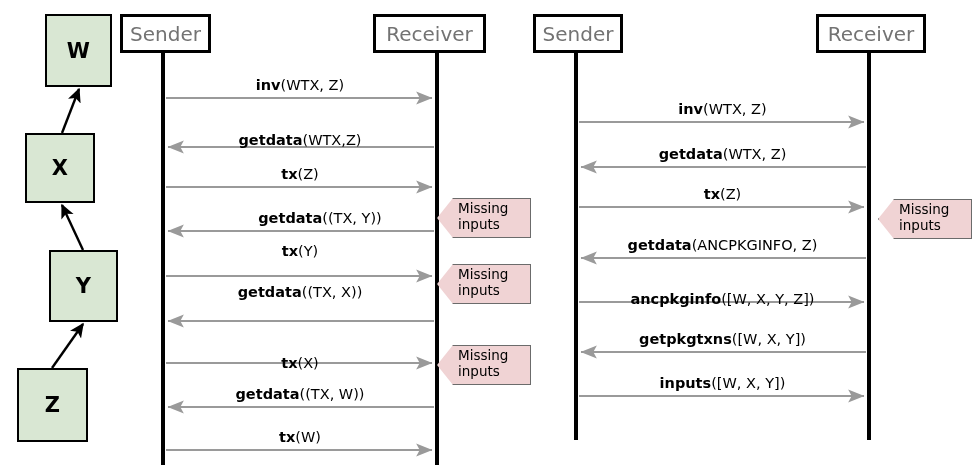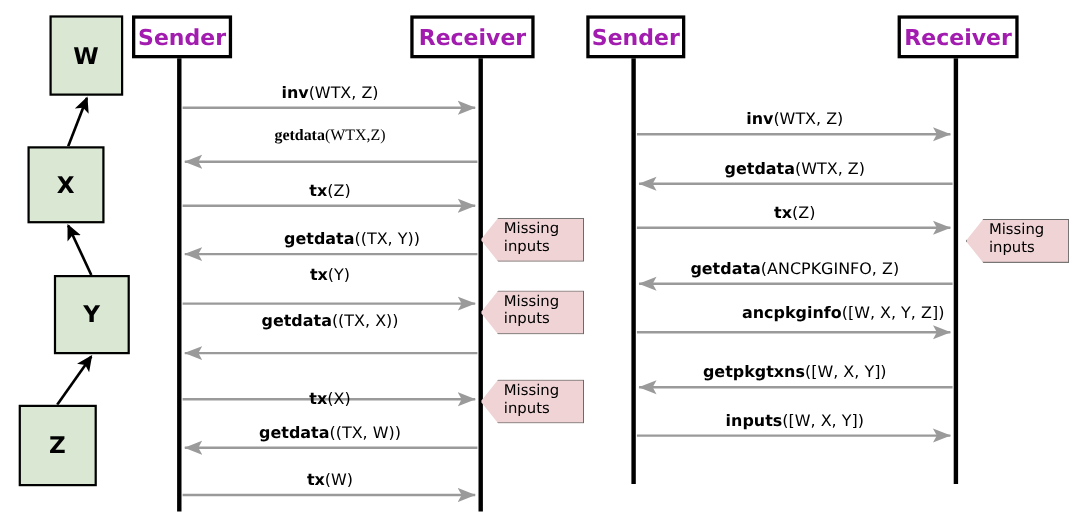--- a/index.html
+++ b/index.html
@@ -36,23 +36,23 @@
   }
   
   .actor-box {
     position: absolute;
     background: #ffffff;
     border: 3.5px solid #000000;
     box-sizing: border-box;
     display: flex;
     align-items: center;
     justify-content: center;
-    font-weight: bold;
+    font-weight: normal;
     font-size: 20px;
-    color: #a21caf;
+    color: #737373;
     white-space: nowrap;
   }
   
   .lifeline {
     position: absolute;
     width: 4px;
     background: #000000;
   }
   
   .msg-label {
@@ -144,21 +144,21 @@
       <div class="tx-box" style="left: 49px; top: 250px; width: 69px; height: 72px; background: rgb(217, 231, 211); border-color: rgb(0, 0, 0);">Y</div>
       <div class="tx-box" style="left: 17px; top: 368px; width: 71px; height: 74px; background: rgb(217, 231, 211); border-color: rgb(0, 0, 0);">Z</div>
     </div>
 
   <div id="sequence-diagrams">
       <div class="actor-box" style="left: 120px; top: 14px; width: 91px; height: 39px; background: rgb(255, 255, 255); border-color: rgb(0, 0, 0);">Sender</div>
       <div class="lifeline" style="left: 161px; top: 53px; height: 412px; background: rgb(0, 0, 0);"></div>
       <div class="actor-box" style="left: 373px; top: 14px; width: 113px; height: 39px; background: rgb(255, 255, 255); border-color: rgb(0, 0, 0);">Receiver</div>
       <div class="lifeline" style="left: 435px; top: 53px; height: 412px; background: rgb(0, 0, 0);"></div>
       <div class="msg-label" style="left: 300px; top: 78px;"><b>inv</b><span class="arg">(WTX, Z)</span></div>
-      <div class="msg-label" style="left: 300px; top: 116px; font-family: Liberation Serif, serif;"><b>getdata</b><span class="arg">(WTX,Z)</span></div>
+      <div class="msg-label" style="left: 300px; top: 133px;"><b>getdata</b><span class="arg">(WTX,Z)</span></div>
       <div class="msg-label" style="left: 300px; top: 167px;"><b>tx</b><span class="arg">(Z)</span></div>
       <div class="msg-label" style="left: 300px; top: 211px; margin-left: 20px;"><b>getdata</b><span class="arg">((TX, Y))</span></div>
       <div class="msg-label" style="left: 300px; top: 244px;"><b>tx</b><span class="arg">(Y)</span></div>
       <div class="msg-label" style="left: 300px; top: 285px;"><b>getdata</b><span class="arg">((TX, X))</span></div>
       <div class="msg-label" style="left: 300px; top: 356px;"><b>tx</b><span class="arg">(X)</span></div>
       <div class="msg-label" style="left: 300px; top: 387px;"><b>getdata</b><span class="arg">((TX, W))</span></div>
       <div class="msg-label" style="left: 300px; top: 430px;"><b>tx</b><span class="arg">(W)</span></div>
       <div class="callout" style="left: 437px; top: 198px; width: 94px; height: 40px; background: rgb(240, 211, 212); border-color: rgb(107, 107, 107);">
         <span class="callout-inner">Missing</span>
         <span class="callout-inner">inputs</span>
@@ -172,21 +172,21 @@
         <span class="callout-inner">inputs</span>
       </div>
       <div class="actor-box" style="left: 533px; top: 14px; width: 90px; height: 39px; background: rgb(255, 255, 255); border-color: rgb(0, 0, 0);">Sender</div>
       <div class="lifeline" style="left: 574px; top: 53px; height: 387px; background: rgb(0, 0, 0);"></div>
       <div class="actor-box" style="left: 816px; top: 14px; width: 110px; height: 39px; background: rgb(255, 255, 255); border-color: rgb(0, 0, 0);">Receiver</div>
       <div class="lifeline" style="left: 867px; top: 53px; height: 387px; background: rgb(0, 0, 0);"></div>
       <div class="msg-label" style="left: 722.5px; top: 102px;"><b>inv</b><span class="arg">(WTX, Z)</span></div>
       <div class="msg-label" style="left: 722.5px; top: 147px;"><b>getdata</b><span class="arg">(WTX, Z)</span></div>
       <div class="msg-label" style="left: 722.5px; top: 187px;"><b>tx</b><span class="arg">(Z)</span></div>
       <div class="msg-label" style="left: 722.5px; top: 238px;"><b>getdata</b><span class="arg">(ANCPKGINFO, Z)</span></div>
-      <div class="msg-label" style="left: 722.5px; top: 278px; margin-left: 44px;"><b>ancpkginfo</b><span class="arg">([W, X, Y, Z])</span></div>
+      <div class="msg-label" style="left: 722.5px; top: 292px;"><b>ancpkginfo</b><span class="arg">([W, X, Y, Z])</span></div>
       <div class="msg-label" style="left: 722.5px; top: 332px;"><b>getpkgtxns</b><span class="arg">([W, X, Y])</span></div>
       <div class="msg-label" style="left: 722.5px; top: 376px;"><b>inputs</b><span class="arg">([W, X, Y])</span></div>
       <div class="callout" style="left: 878px; top: 199px; width: 94px; height: 40px; background: rgb(240, 211, 212); border-color: rgb(107, 107, 107);">
         <span class="callout-inner">Missing</span>
         <span class="callout-inner">inputs</span>
       </div>
     </div>
 
 </div>
 

